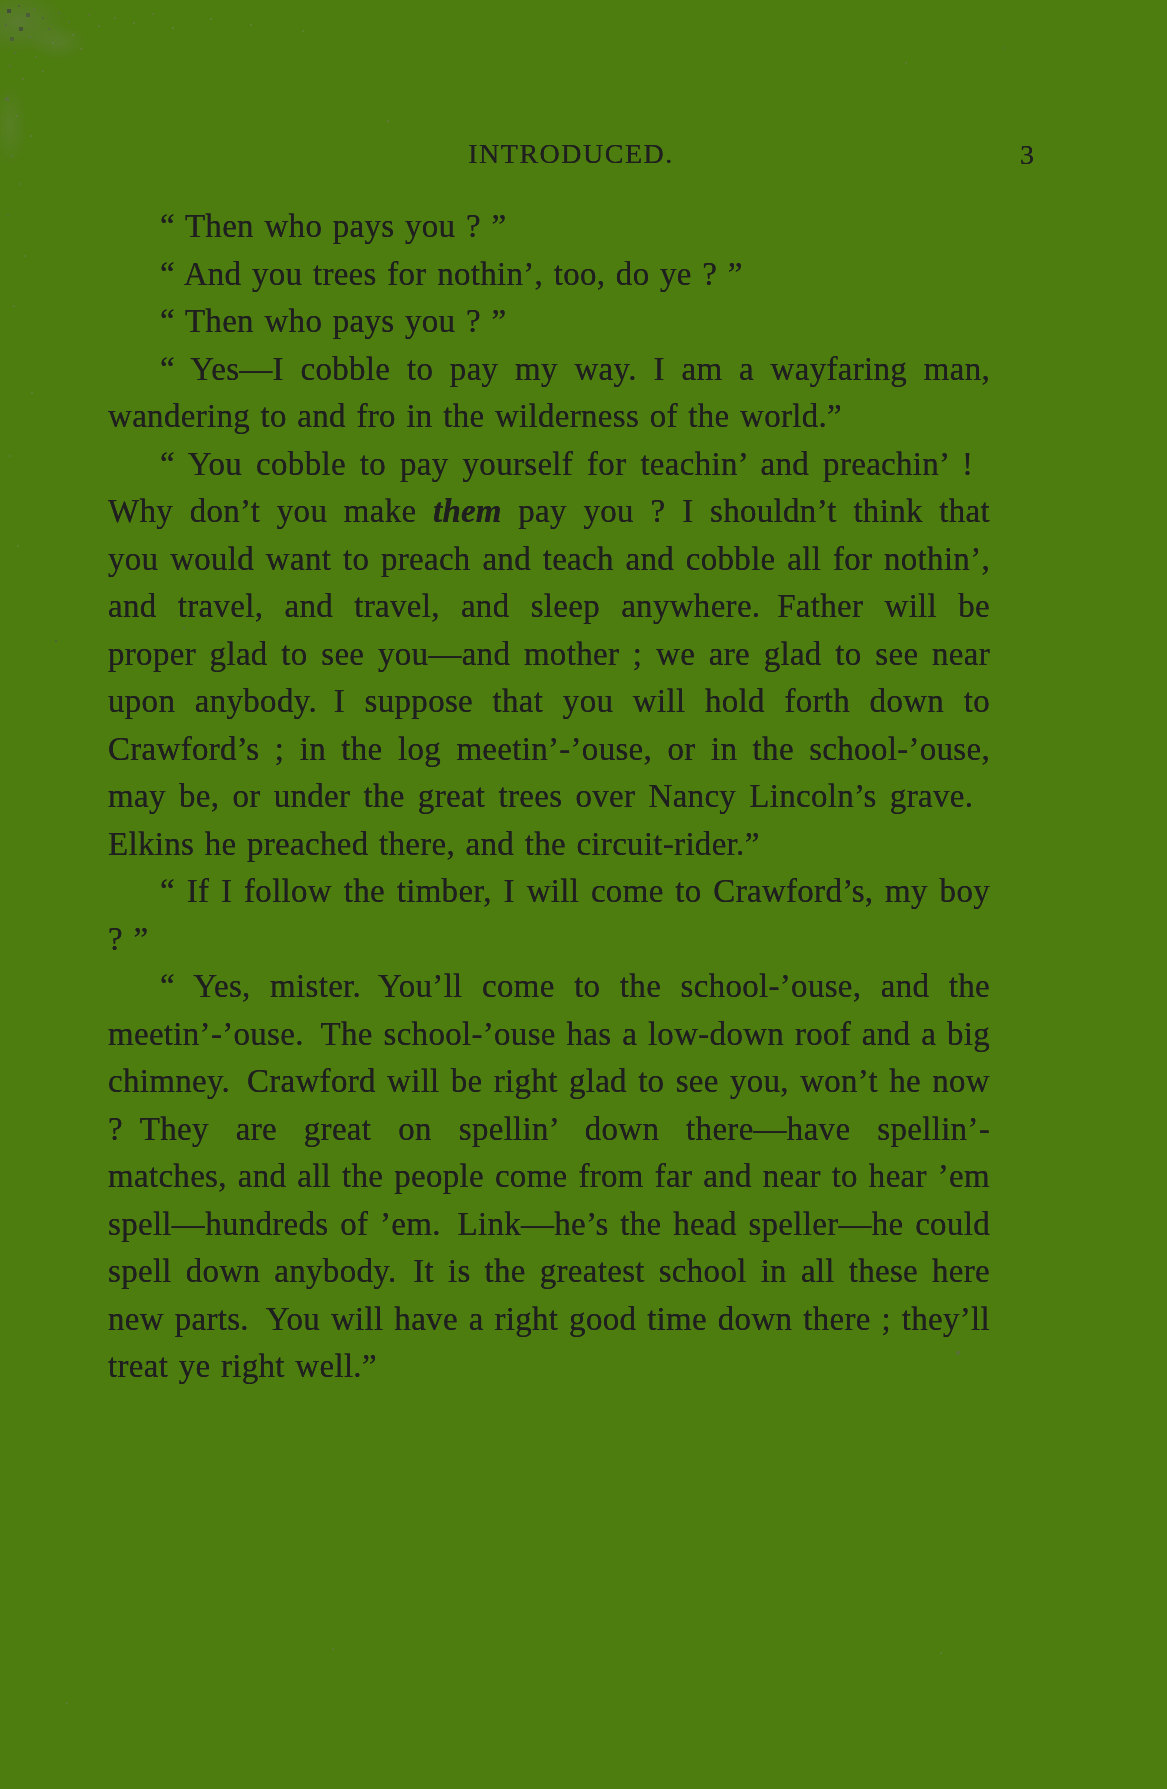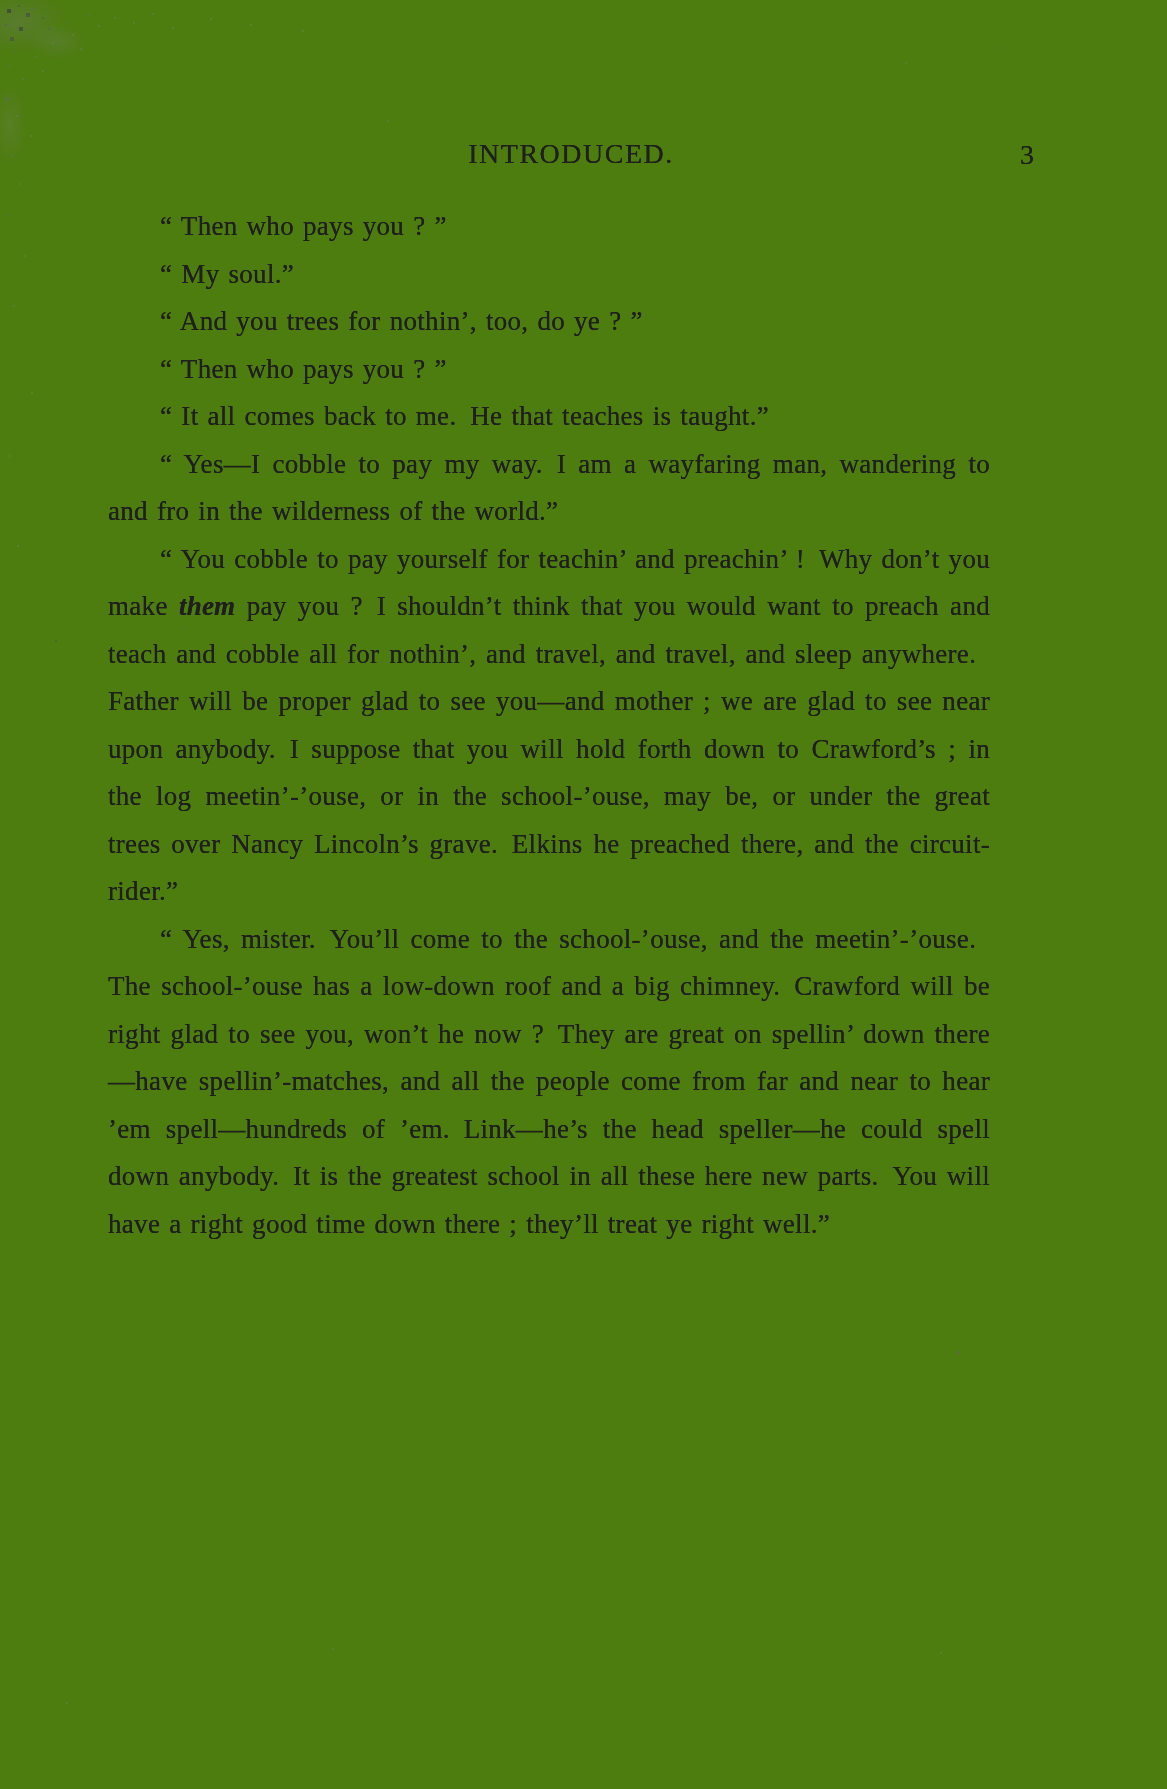--- a/index.html
+++ b/index.html
@@ -58,21 +58,21 @@
     text-shadow:0 0 .5px currentColor;
   }
   .folio{
     position:absolute;right:0;top:1px;
     font-size:28px;
     text-shadow:0 0 .5px currentColor;
   }
   
   .text-block{
     position:absolute;left:108px;top:203px;width:882px;
-    font-size:27px;line-height:47.5px;
+    font-size:33px;line-height:47.5px;
     text-align:justify;
     letter-spacing:.3px;word-spacing:2px;
     text-shadow:0 0 .5px currentColor;
   }
   .text-block p{margin:0;text-indent:52px;}
   .text-block em{font-style:italic;letter-spacing:.2px;font-weight:bold;}
 </style>
 </head>
 <body>
 
@@ -81,22 +81,21 @@
   <div class="corner-smudge"></div>
   <div class="speckles"></div>
 
   <header class="running-head">
     <span class="running-title">INTRODUCED.</span>
     <span class="folio">3</span>
   </header>
 
   <section class="text-block">
     <p>“ Then who pays you ? ”</p>
-    <p>“ My soul.”</p>
     <p>“ And you trees for nothin’, too, do ye ? ”</p>
     <p>“ Then who pays you ? ”</p>
-    <p>“ It all comes back to me. He that teaches is taught.”</p>
     <p>“ Yes—I cobble to pay my way. I am a wayfaring man, wandering to and fro in the wilderness of the world.”</p>
     <p><span>“ You cobble to pay yourself for teachin’ and preachin’ ! Why don’t you make </span><em>them</em><span> pay you ? I shouldn’t think that you would want to preach and teach and cobble all for nothin’, and travel, and travel, and sleep anywhere. Father will be proper glad to see you—and mother ; we are glad to see near upon anybody. I suppose that you will hold forth down to Crawford’s ; in the log meetin’-’ouse, or in the school-’ouse, may be, or under the great trees over Nancy Lincoln’s grave. Elkins he preached there, and the circuit-rider.”</span></p>
+    <p>“ If I follow the timber, I will come to Crawford’s, my boy ? ”</p>
     <p>“ Yes, mister. You’ll come to the school-’ouse, and the meetin’-’ouse. The school-’ouse has a low-down roof and a big chimney. Crawford will be right glad to see you, won’t he now ? They are great on spellin’ down there—have spellin’-matches, and all the people come from far and near to hear ’em spell—hundreds of ’em. Link—he’s the head speller—he could spell down anybody. It is the greatest school in all these here new parts. You will have a right good time down there ; they’ll treat ye right well.”</p>
   </section>
 
 </main>
 
 </body></html>

